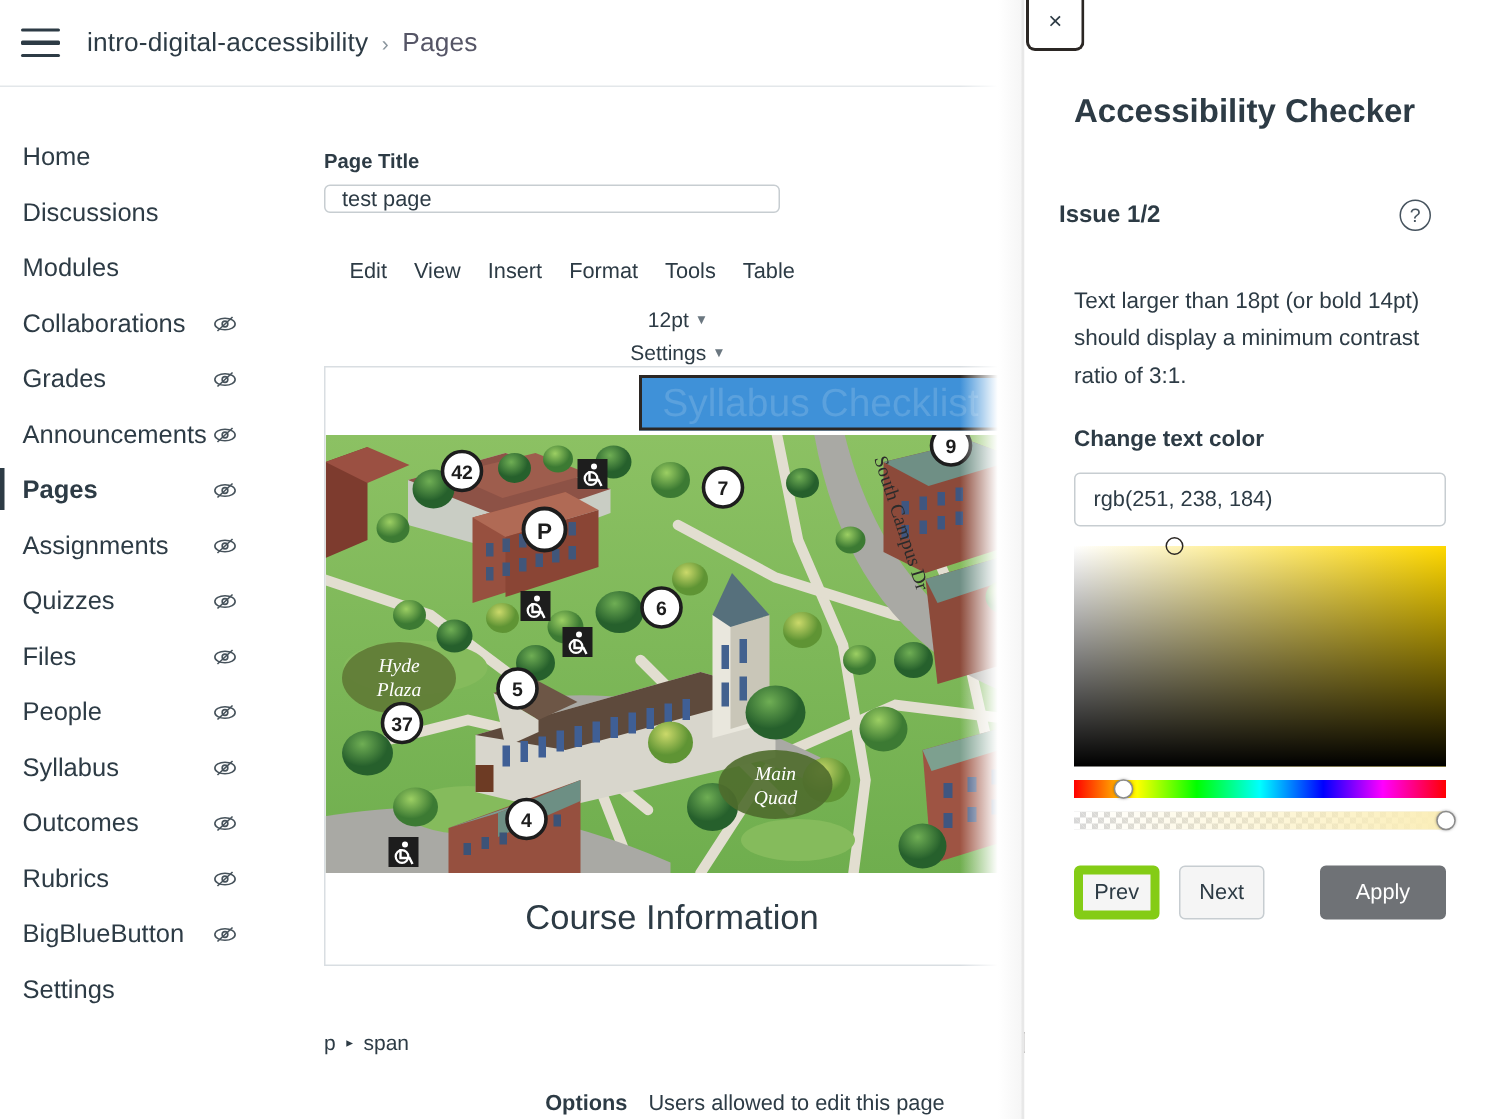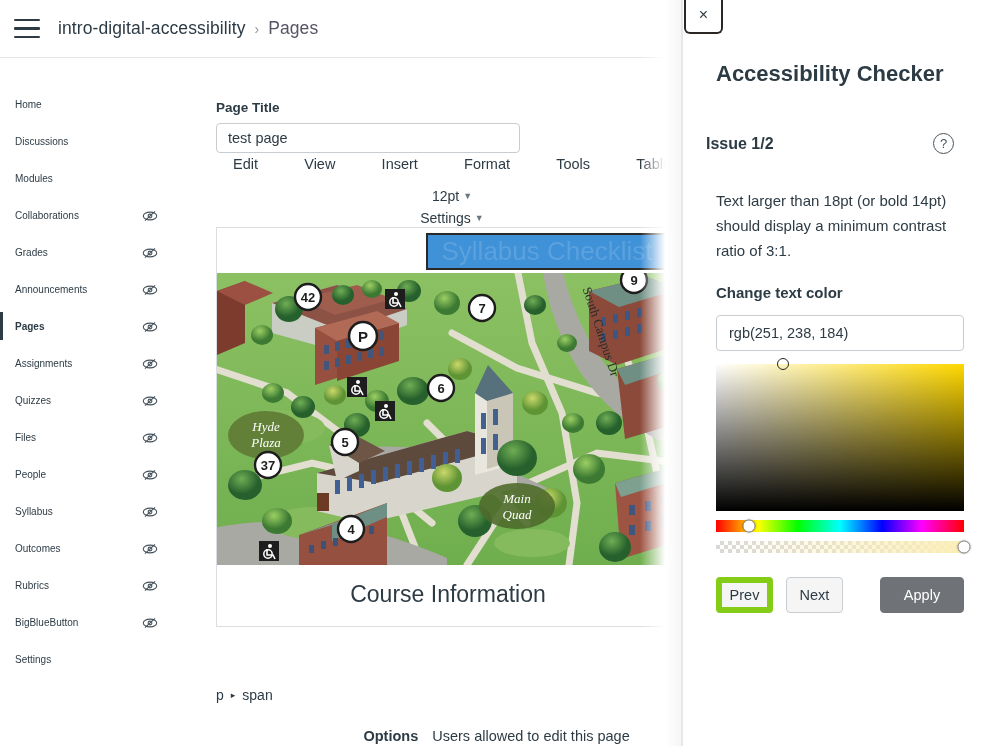--- a/index.html
+++ b/index.html
@@ -37,43 +37,43 @@
   }
 
   
   .sidebar {
     position: absolute; top: 86px; left: 0; width: 200px;
   }
   .side-item {
     position: relative;
     height: 37px; display: flex; align-items: center;
     padding-left: 15px; cursor: pointer;
-    font-size: 10px; color: #2d3b45;
+    font-size: 17px; color: #2d3b45;
   }
   .side-item.active { font-weight: bold; }
   .side-item.active:before {
     content: ""; position: absolute; left: 0; top: 4px;
     width: 3px; height: 28px; background: #2d3b45;
   }
   .side-label { flex: 0 0 auto; }
   .eye-slash {
     position: absolute; left: 141px; top: 50%; transform: translateY(-50%);
     width: 18px; height: 18px; opacity: .88;
   }
 
   
   .editor-col { position: absolute; top: 100px; left: 216px; width: 464px; }
   .field-label { font-size: 13.5px; font-weight: bold; color: #2d3b45; margin-bottom: 8px; }
   .title-input {
-    width: 304px; height: 30px; border: 1px solid #c7cdd1; border-radius: 4px;
+    width: 304px; height: 19px; border: 1px solid #c7cdd1; border-radius: 4px;
     padding: 0 11px; font-size: 14.5px; color: #2d3b45; background: #fff;
     font-family: "Liberation Sans", sans-serif;
   }
 
-  .menubar { display: flex; gap: 0; margin-left: 8px; justify-content: space-between; }
+  .menubar { display: flex; gap: 0; margin-top: 28px; margin-left: 8px; }
   .menubar-item {
     font-size: 14.5px; color: #2d3b45; padding: 3px 9px; cursor: pointer; border-radius: 3px;
   }
 
   .toolbar {
     display: flex; align-items: center; gap: 0; margin-top: 10px; margin-left: 8px;
     height: 30px; white-space: nowrap; flex-direction: column;
   }
   .tb-btn {
     display: inline-flex; align-items: center; gap: 4px;

